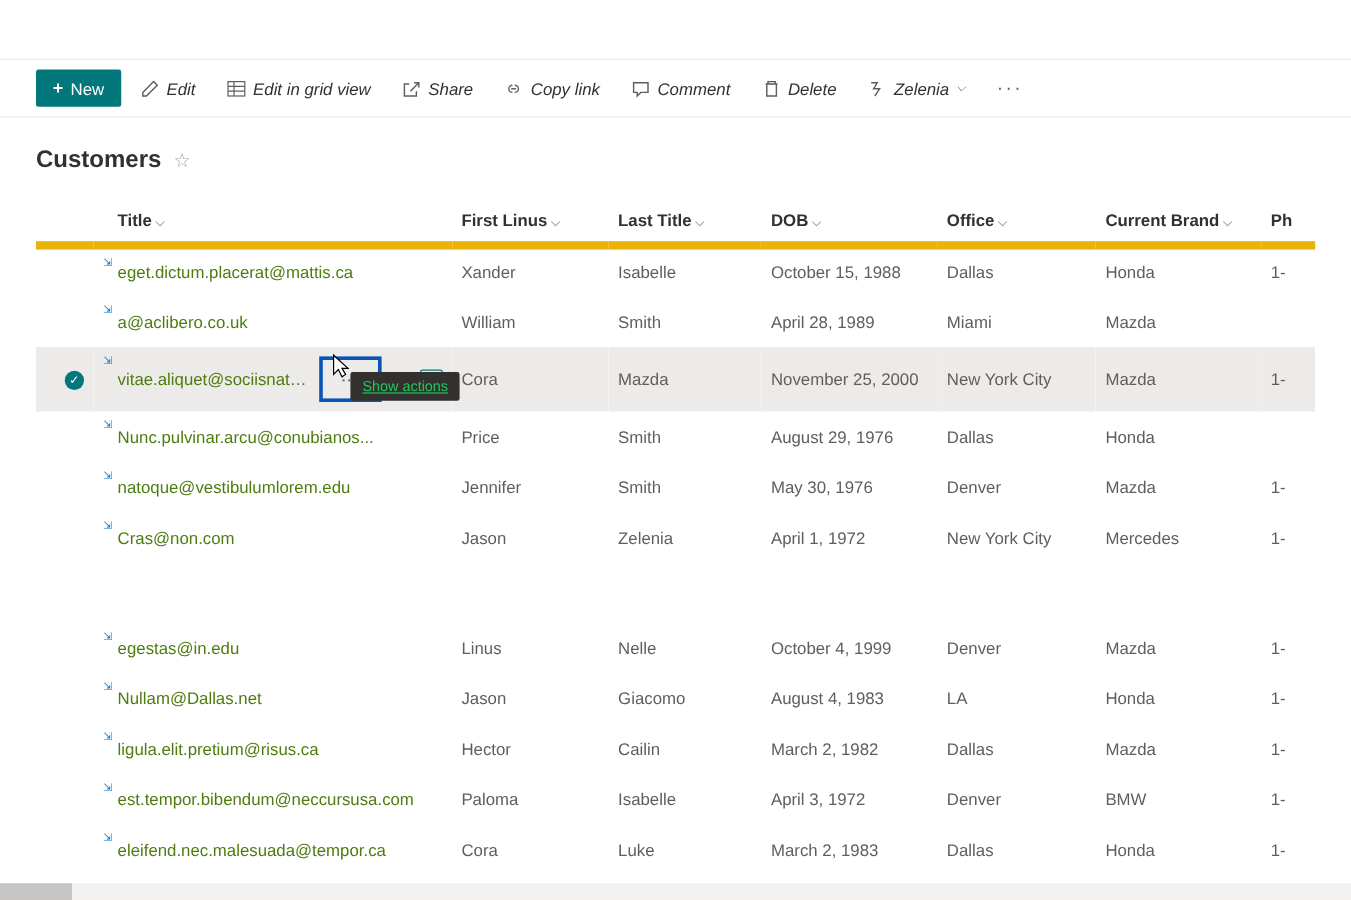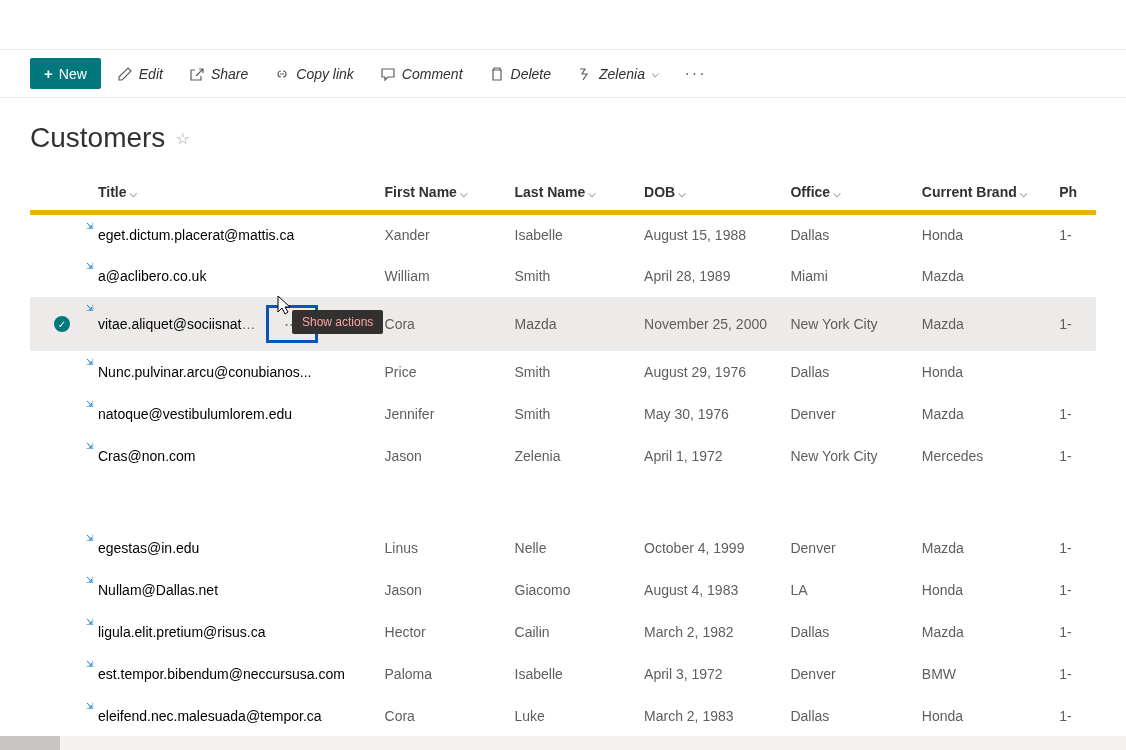--- a/index.html
+++ b/index.html
@@ -72,37 +72,37 @@
     .content {
       padding: 24px 30px 0 30px;
     }
     .list-title {
       display: flex;
       align-items: center;
       gap: 10px;
       margin-bottom: 20px;
     }
     .list-title h1 {
-      font-size: 28px;
-      font-weight: 400;
+      font-size: 20px;
+      font-weight: 700;
     }
     .star {
       color: #a19f9d;
       font-size: 16px;
       cursor: pointer;
     }
     .table-wrap {
       position: relative;
     }
     .data-table {
       width: 100%;
       border-collapse: collapse;
     }
     .header-row {
-      border-bottom: 5px solid #eab308;
+      border-bottom: 7px solid #eab308;
     }
     .col-header {
       text-align: left;
       padding: 10px 8px;
       font-weight: 600;
       font-size: 14px;
       color: #323130;
       cursor: pointer;
       white-space: nowrap;
     }
@@ -133,21 +133,21 @@
       text-overflow: ellipsis;
     }
     .data-row.selected {
       background: #edebe9;
     }
     .title-cell {
       position: relative;
       padding-left: 20px !important;
     }
     .title-link {
-      color: #000000;
+      color: #4d7c0f;
       text-decoration: none;
       cursor: pointer;
     }
     .title-arrow {
       color: #0078d4;
       font-size: 9px;
       position: absolute;
       left: 8px;
       top: 6px;
     }
@@ -195,28 +195,29 @@
     .comment-icon-row {
       color: #03787c;
       border: 1px solid #03787c;
       border-radius: 2px;
       padding: 1px 3px;
       font-size: 10px;
     }
     .tooltip {
       position: absolute;
       background: #323130;
-      color: #fca5a5;
+      color: #22c55e;
       padding: 5px 10px;
       font-size: 12px;
       border-radius: 2px;
       top: 310px;
       left: 292px;
       z-index: 100;
       white-space: nowrap;
+      text-decoration: underline;
     }
     .cursor-pointer {
       position: absolute;
       top: 294px;
       left: 274px;
       z-index: 101;
       font-size: 18px;
     }
     .gap-row {
       height: 50px;
@@ -255,20 +256,31 @@
   <div class="cmd-item">
     <span class="cmd-icon">
       <svg width="16" height="16" viewBox="0 0 16 16" fill="none" stroke="#605e5c" stroke-width="1.2">
           <path d="M2 11 L11 2 L14 5 L5 14 L2 14 Z"></path>
         </svg>
     </span>
     <span>Edit</span>
   </div>
   <div class="cmd-item">
     <span class="cmd-icon">
+      <svg width="16" height="16" viewBox="0 0 16 16" fill="none" stroke="#605e5c" stroke-width="1">
+          <rect x="1" y="2" width="14" height="12"></rect>
+          <line x1="1" y1="6" x2="15" y2="6"></line>
+          <line x1="1" y1="10" x2="15" y2="10"></line>
+          <line x1="6" y1="2" x2="6" y2="14"></line>
+        </svg>
+    </span>
+    <span>Edit in grid view</span>
+  </div>
+  <div class="cmd-item">
+    <span class="cmd-icon">
       <svg width="16" height="16" viewBox="0 0 16 16" fill="none" stroke="#605e5c" stroke-width="1.2">
           <path d="M10 3 L14 3 L14 7 M14 3 L7 10 M6 4 L2 4 L2 14 L12 14 L12 10"></path>
         </svg>
     </span>
     <span>Share</span>
   </div>
   <div class="cmd-item">
     <span class="cmd-icon">
       <svg width="16" height="16" viewBox="0 0 16 16" fill="none" stroke="#605e5c" stroke-width="1.2">
           <path d="M6 8 L10 8 M7 5 A3 3 0 0 0 7 11 M9 5 A3 3 0 0 1 9 11"></path>
@@ -309,35 +321,35 @@
     <h1>Customers</h1>
     <span class="star">☆</span>
   </div>
 
   <div class="table-wrap">
     <table class="data-table">
       <thead>
         <tr class="header-row">
           <th class="col-check"></th>
           <th class="col-header col-title"><span>Title</span><span class="chev">⌵</span></th>
-          <th class="col-header col-first"><span>First Name</span><span class="chev">⌵</span></th>
-          <th class="col-header col-last"><span>Last Name</span><span class="chev">⌵</span></th>
+          <th class="col-header col-first"><span>First Linus</span><span class="chev">⌵</span></th>
+          <th class="col-header col-last"><span>Last Title</span><span class="chev">⌵</span></th>
           <th class="col-header col-dob"><span>DOB</span><span class="chev">⌵</span></th>
           <th class="col-header col-office"><span>Office</span><span class="chev">⌵</span></th>
           <th class="col-header col-brand"><span>Current Brand</span><span class="chev">⌵</span></th>
           <th class="col-header col-phone"><span>Ph</span></th>
         </tr>
       </thead>
       <tbody id="tbody1">
           <tr class="data-row">
             <td class="col-check"></td>
             <td class="title-cell"><span class="title-arrow">⇲</span><a class="title-link">eget.dictum.placerat@mattis.ca</a></td>
             <td>Xander</td>
             <td>Isabelle</td>
-            <td>August 15, 1988</td>
+            <td>October 15, 1988</td>
             <td>Dallas</td>
             <td>Honda</td>
             <td>1-</td>
           </tr>
           <tr class="data-row">
             <td class="col-check"></td>
             <td class="title-cell"><span class="title-arrow">⇲</span><a class="title-link">a@aclibero.co.uk</a></td>
             <td>William</td>
             <td>Smith</td>
             <td>April 28, 1989</td>

